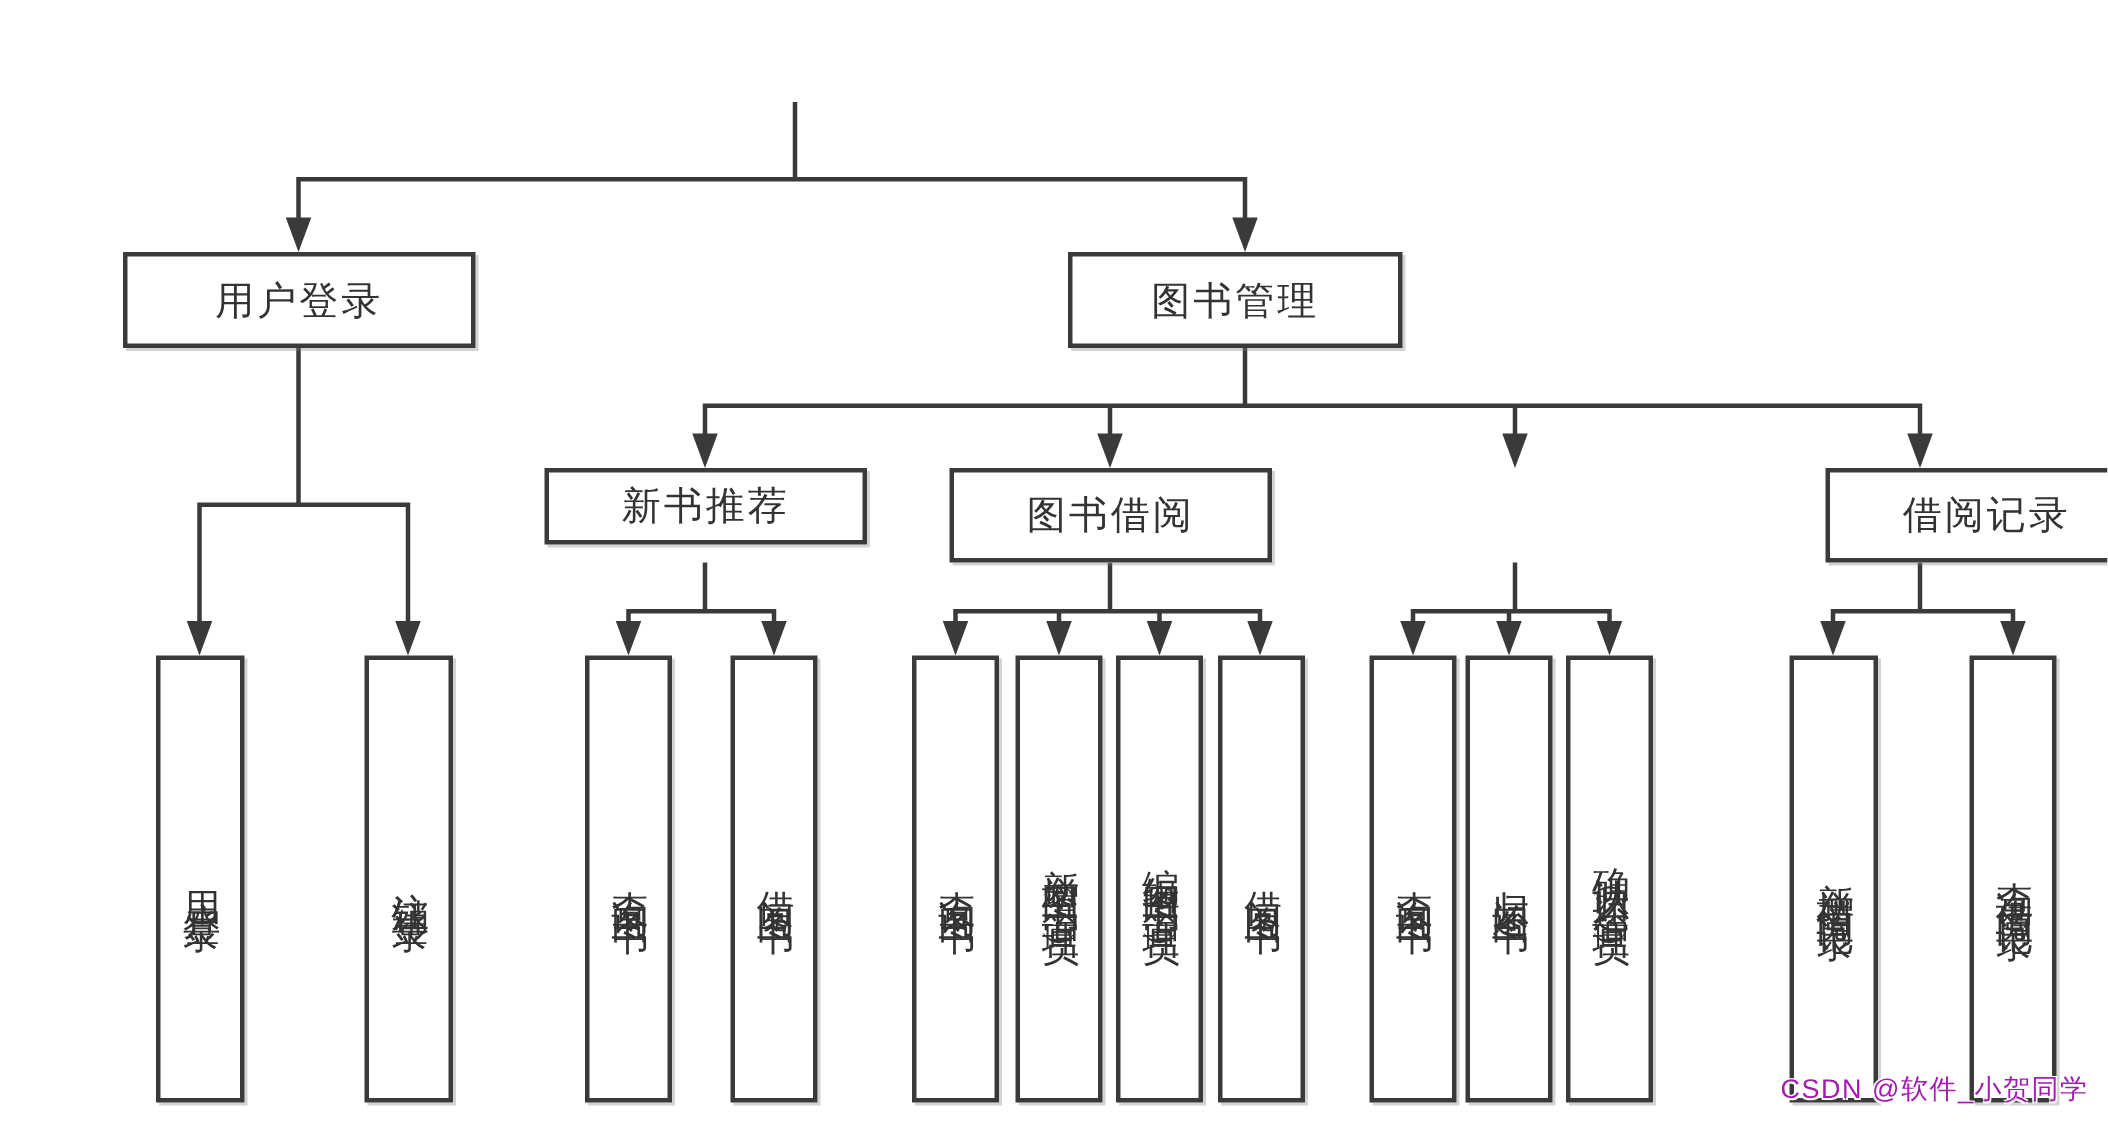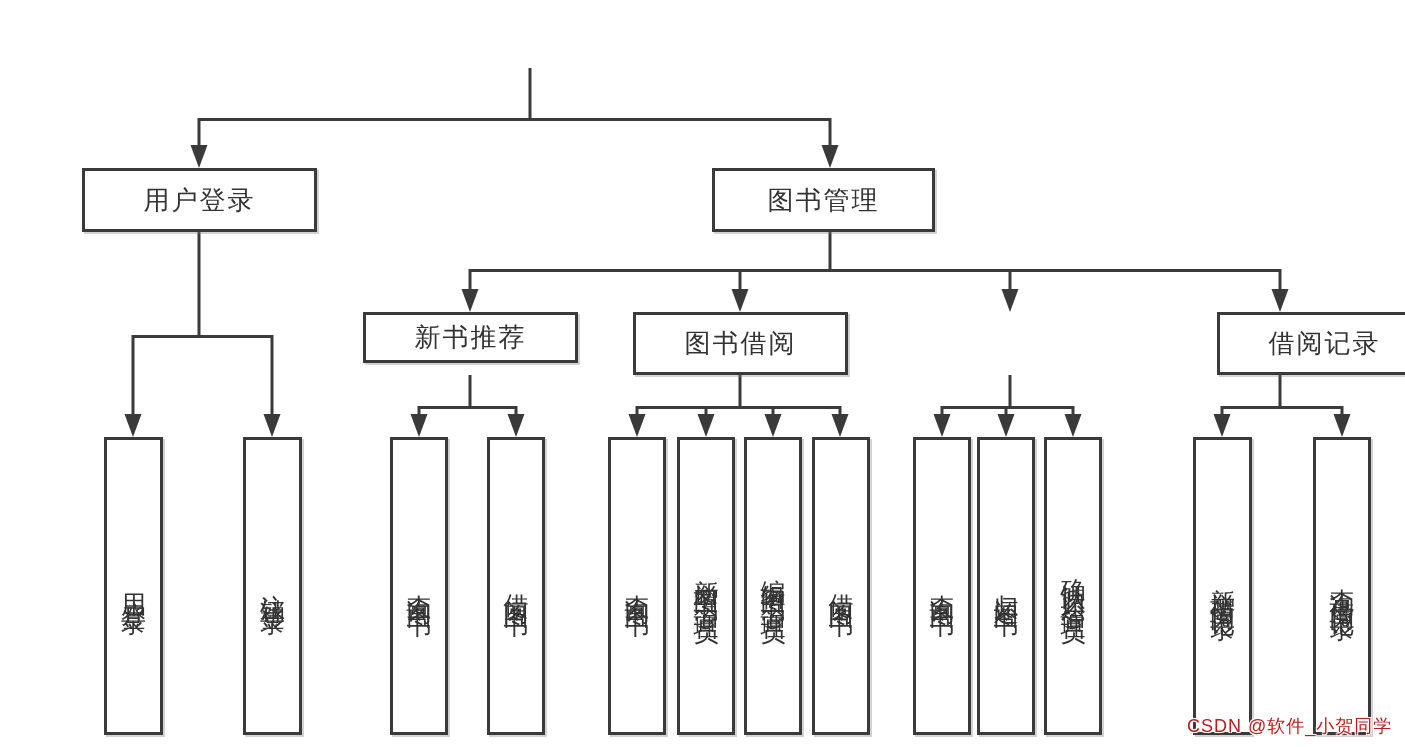--- a/index.html
+++ b/index.html
@@ -37,21 +37,21 @@
     font-size: 25px;
     letter-spacing: 6px;
     line-height: 1;
   }
   #watermark {
     position: absolute;
     left: 1187px; top: 714px;
     z-index: 3;
     font-size: 18px;
     letter-spacing: 1px;
-    color: #b91c1c;
+    color: #a21caf;
     text-shadow: 1px 1px 0 #ffffff, -1px -1px 0 #ffffff, 1px -1px 0 #ffffff, -1px 1px 0 #ffffff;
     white-space: nowrap;
   }
 </style>
 </head>
 <body>
 
 <div id="canvas">
 
   <svg id="wires" width="1405" height="747" viewBox="0 0 1405 747">

